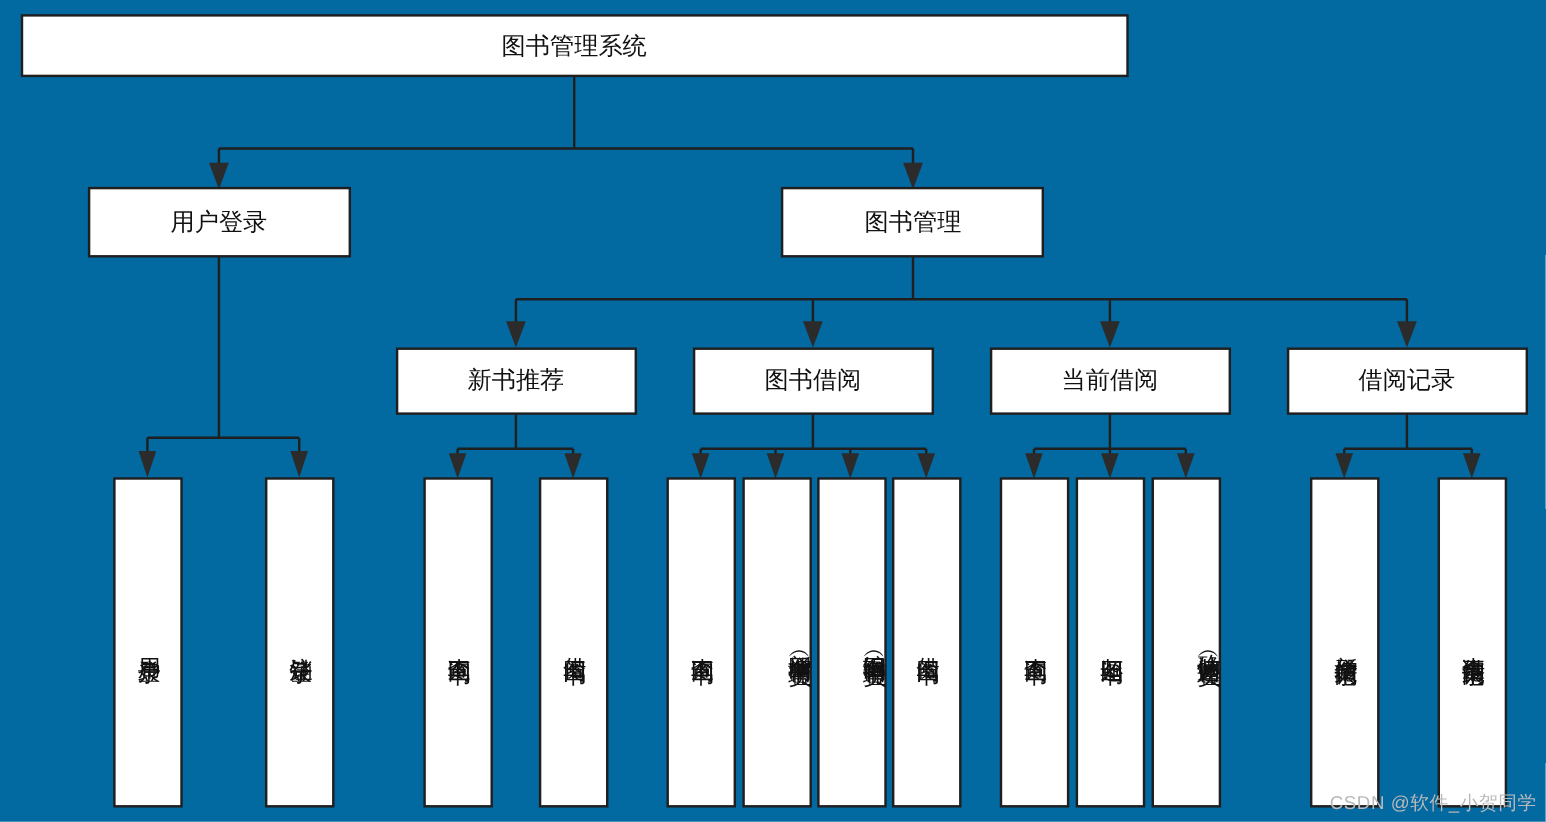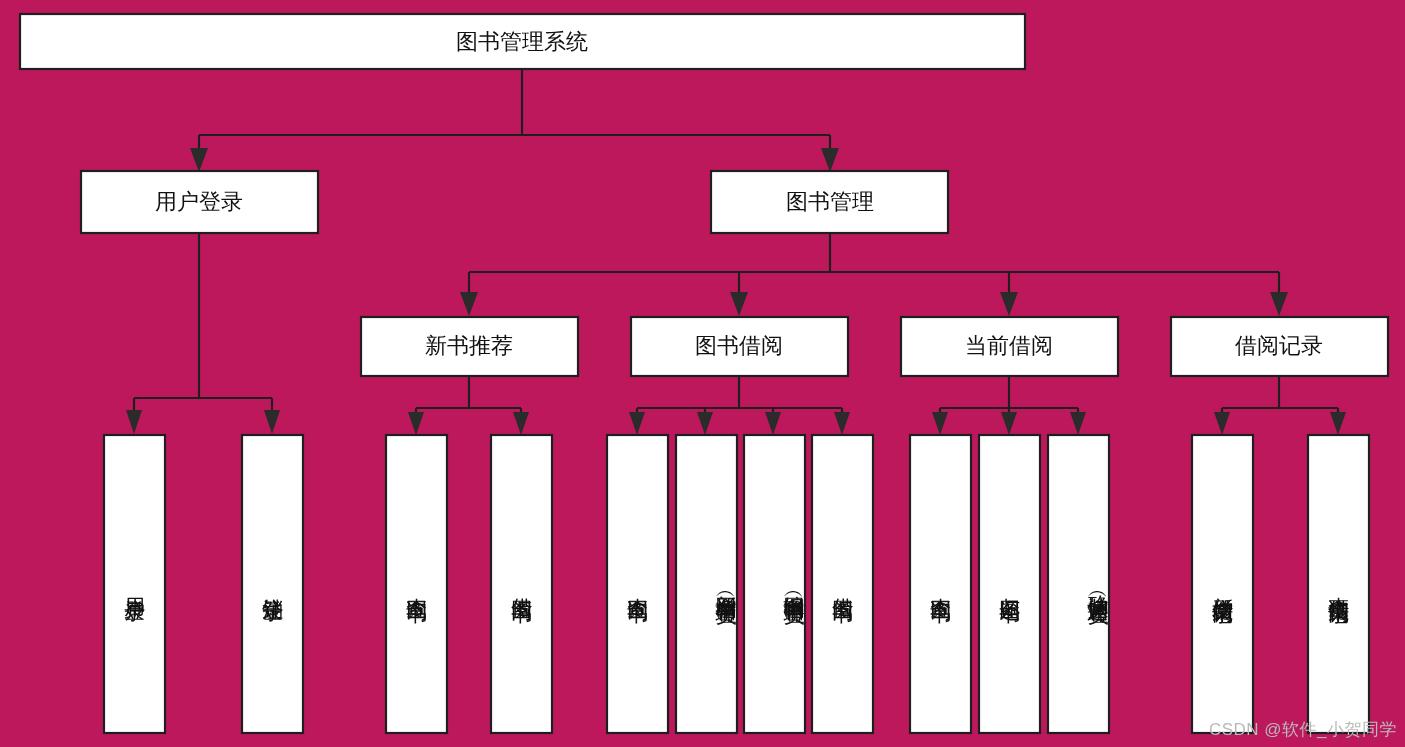--- a/index.html
+++ b/index.html
@@ -10,21 +10,21 @@
   body {
     width: 1405px;
     height: 747px;
     font-family: "Liberation Sans", "DejaVu Sans", sans-serif;
     overflow: hidden;
   }
   #diagram-root {
     position: relative;
     width: 1405px;
     height: 747px;
-    background: #be185d;
+    background: #0369a1;
   }
   svg.flow {
     position: absolute;
     left: 0;
     top: 0;
     width: 1405px;
     height: 747px;
   }
   .node-rect {
     fill: #ffffff;

